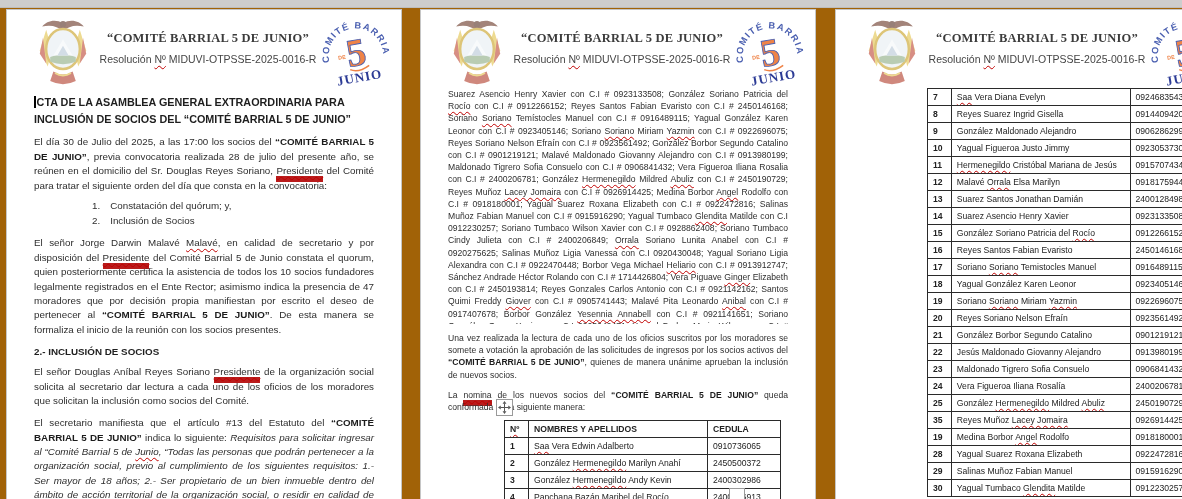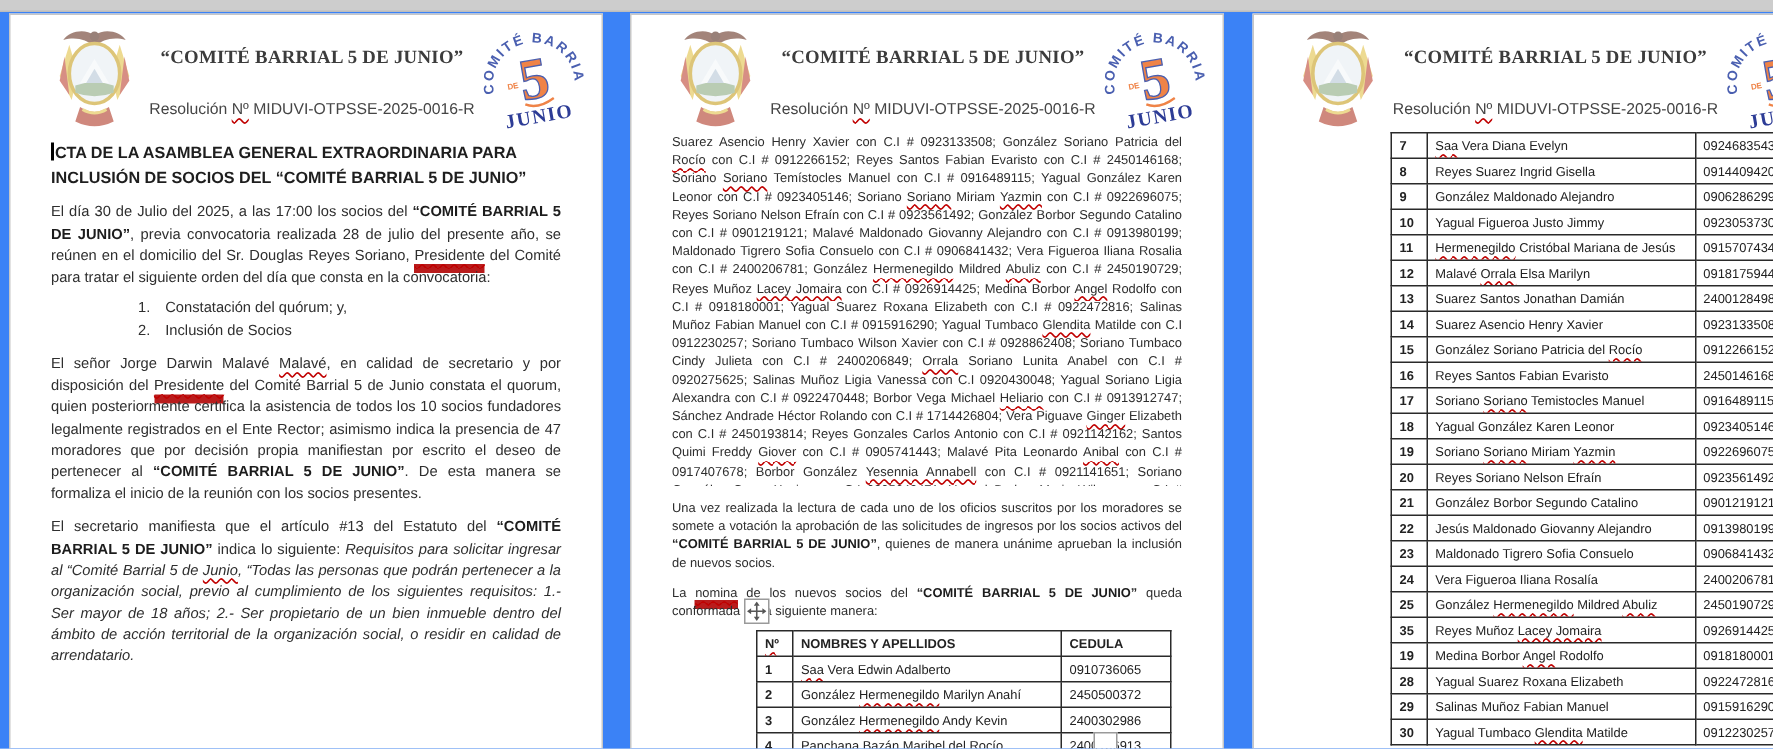--- a/index.html
+++ b/index.html
@@ -1,29 +1,29 @@
 <!DOCTYPE html>
 <html><head>
 <meta charset="utf-8">
 <style>
   html,body{margin:0;padding:0;}
   body{font-family:"Liberation Sans","DejaVu Sans",sans-serif;background:#f4f4f4;}
-  .stage{position:relative;width:1182px;height:499px;overflow:hidden;background:#3b82f6;}
+  .stage{position:relative;width:1182px;height:499px;overflow:hidden;background:#a16207;}
   .topbar{position:absolute;left:0;top:0;width:100%;height:7px;background:#cdcdcd;border-bottom:1px solid #bdbdbd;}
   .page{position:absolute;top:9px;width:396px;height:640px;background:#ffffff;border:1px solid #c6c6c6;box-sizing:border-box;}
   .page-1{left:6px;}
   .page-2{left:420px;}
   .page-3{left:835px;}
 
   
   .page-head{display:flex;align-items:flex-start;padding:7px 10px 0 22px;height:74px;box-sizing:border-box;}
   .logo{width:68px;height:72px;flex:0 0 68px;}
   .head-mid{flex:1;text-align:center;padding-top:14px;}
   .org-title{font-family:"Liberation Serif","DejaVu Serif",serif;font-weight:bold;font-size:12.5px;color:#3c3c3c;letter-spacing:.2px;}
-  .resolution{font-size:10.5px;color:#454545;margin-top:21px;}
+  .resolution{font-size:10.5px;color:#454545;margin-top:7px;}
   .stamp{width:72px;height:70px;flex:0 0 72px;}
 
   
   .content{padding:0 27px;color:#2e2e2e;}
   .doc-title{margin-top:10px;text-align:left;font-weight:bold;font-size:10.8px;line-height:1.55;color:#1e1e1e;}
   p.para{margin:8px 0 0 0;font-size:9.8px;line-height:1.47;text-align:justify;}
   .p2 p.para{font-size:8.6px;line-height:1.42;}
   .sec-head{margin:9px 0 0 0;font-weight:bold;font-size:9.8px;color:#1e1e1e;}
   .olist{margin:5px 0 0 58px;font-size:9.8px;line-height:1.55;}
   .olist .oli{display:flex;gap:10px;}
@@ -102,20 +102,22 @@
         <div class="oli">
             <span>1.</span>
             <span>Constatación del quórum; y,</span>
           </div>
         <div class="oli">
             <span>2.</span>
             <span>Inclusión de Socios</span>
           </div>
       </div>
       <p class="para"><span>El señor Jorge Darwin Malavé </span><span class="sp">Malavé</span><span>, en calidad de secretario y por disposición del </span><span class="u sp">Presidente</span><span> del Comité Barrial 5 de Junio constata el quorum, quien posteriormente certifica la asistencia de todos los 10 socios fundadores legalmente registrados en el Ente Rector; asimismo indica la presencia de 47 moradores que por decisión propia manifiestan por escrito el deseo de pertenecer al </span><span class="b">“COMITÉ BARRIAL 5 DE JUNIO”</span><span>. De esta manera se formaliza el inicio de la reunión con los socios presentes.</span></p>
+      <p class="sec-head">2.- INCLUSIÓN DE SOCIOS</p>
+      <p class="para"><span>El señor Douglas Aníbal Reyes Soriano </span><span class="u sp">Presidente</span><span> de la organización social solicita al secretario dar lectura a cada uno de los oficios de los moradores que solicitan la inclusión como socios del Comité.</span></p>
       <p class="para"><span>El secretario manifiesta que el artículo #13 del Estatuto del </span><span class="b">“COMITÉ BARRIAL 5 DE JUNIO”</span><span> indica lo siguiente: </span><span class="i">Requisitos para solicitar ingresar al “Comité Barrial 5 de </span><span class="i sp">Junio</span><span class="i">, “Todas las personas que podrán pertenecer a la organización social, previo al cumplimiento de los siguientes requisitos: 1.- Ser mayor de 18 años; 2.- Ser propietario de un bien inmueble dentro del ámbito de acción territorial de la organización social, o residir en calidad de arrendatario.</span></p>
     </div>
   </div>
 
   <div class="page page-2 p2">
     <div class="page-head">
       <svg class="logo" viewBox="0 0 80 90">
         <g opacity="0.62">
           <path d="M40 8 C31 2 19 5 14 12 C25 9 33 12 40 17 C47 12 55 9 66 12 C61 5 49 2 40 8Z" fill="#6b3a2a"></path>
           <circle cx="40" cy="9" r="4" fill="#5a3326"></circle>

